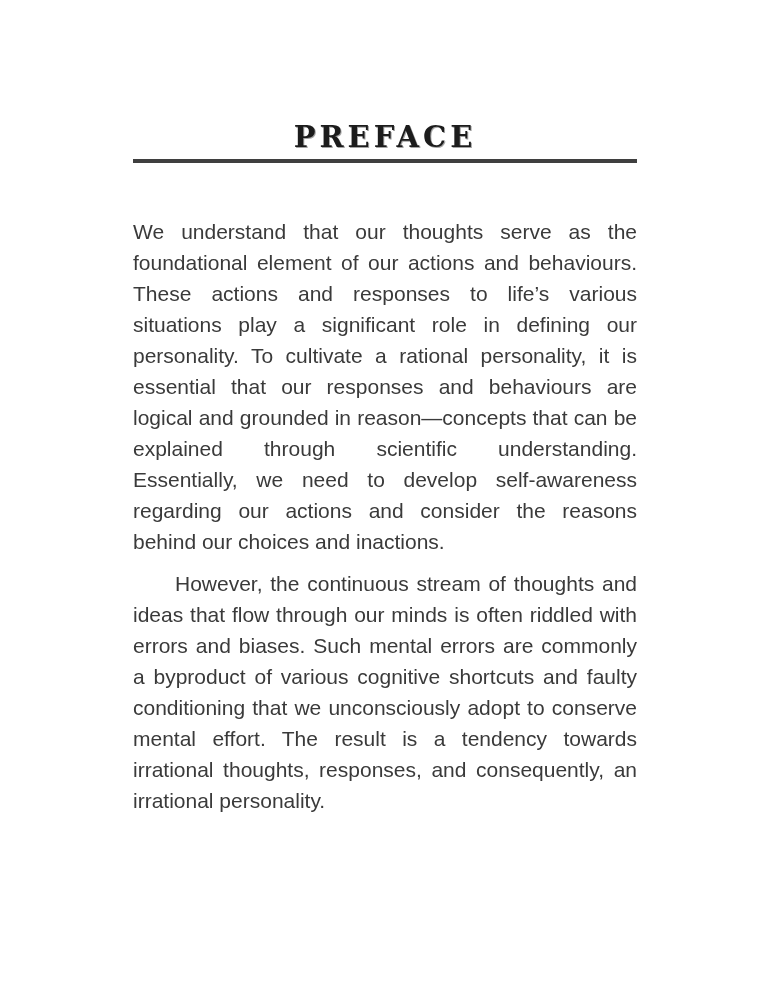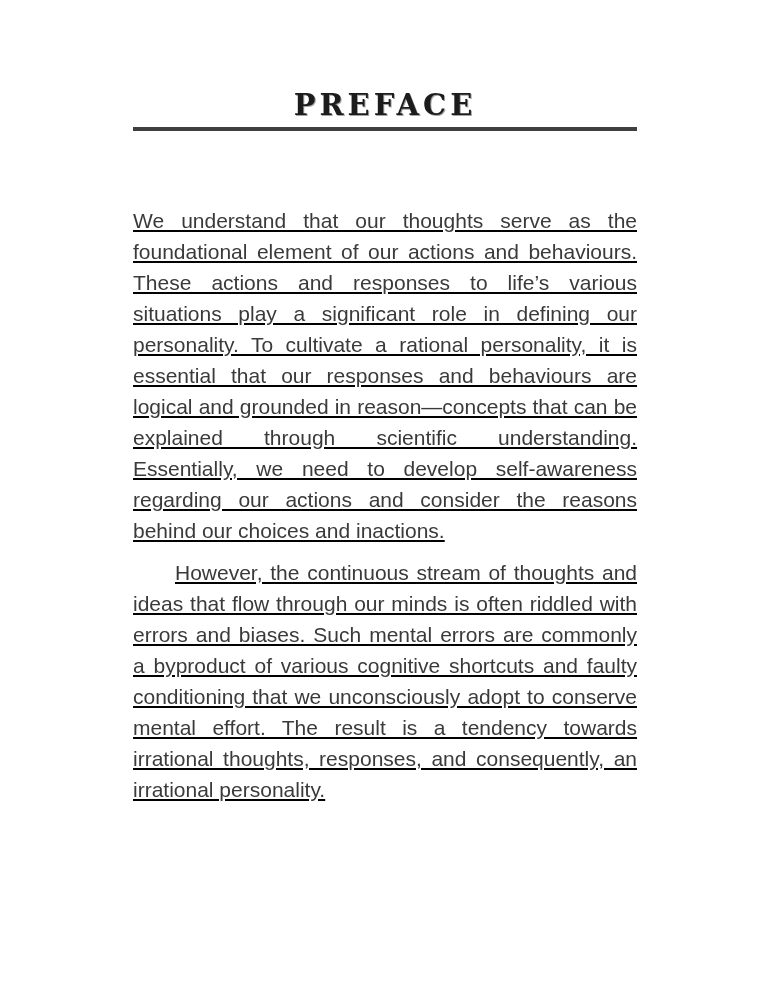--- a/index.html
+++ b/index.html
@@ -13,43 +13,42 @@
   body {
     background: #e9e9e9;
     font-family: "Liberation Sans", sans-serif;
   }
   .page {
     position: relative;
     width: 773px;
     height: 1000px;
     margin: 0 auto;
     background: var(--bg, #ffffff);
-    padding: 88px 136px 0 133px;
+    padding: 120px 136px 0 133px;
     overflow: hidden;
   }
   .title {
     margin: 0;
     text-align: center;
     font-family: "DejaVu Serif", "Liberation Serif", serif;
     font-weight: 700;
     font-size: 29px;
     line-height: 34px;
     letter-spacing: 4px;
     color: var(--title, #1c1c1c);
     text-shadow: 1px 1px 0 rgba(90,90,90,0.55);
   }
   .double-rule {
     height: 3px;
     border-top: 2px solid var(--rule, #3f3f3f);
     border-bottom: 2px solid var(--rule, #3f3f3f);
     margin-top: 5px;
   }
   .body-text {
-    margin-top: 74px;
-    text-decoration: underline;
+    margin-top: 53px;
   }
   .para {
     margin: 0;
     font-family: "Liberation Sans", sans-serif;
     font-size: 21px;
     line-height: 31px;
     color: var(--text, #3a3a3a);
     text-align: justify;
     text-justify: inter-word;
   }

